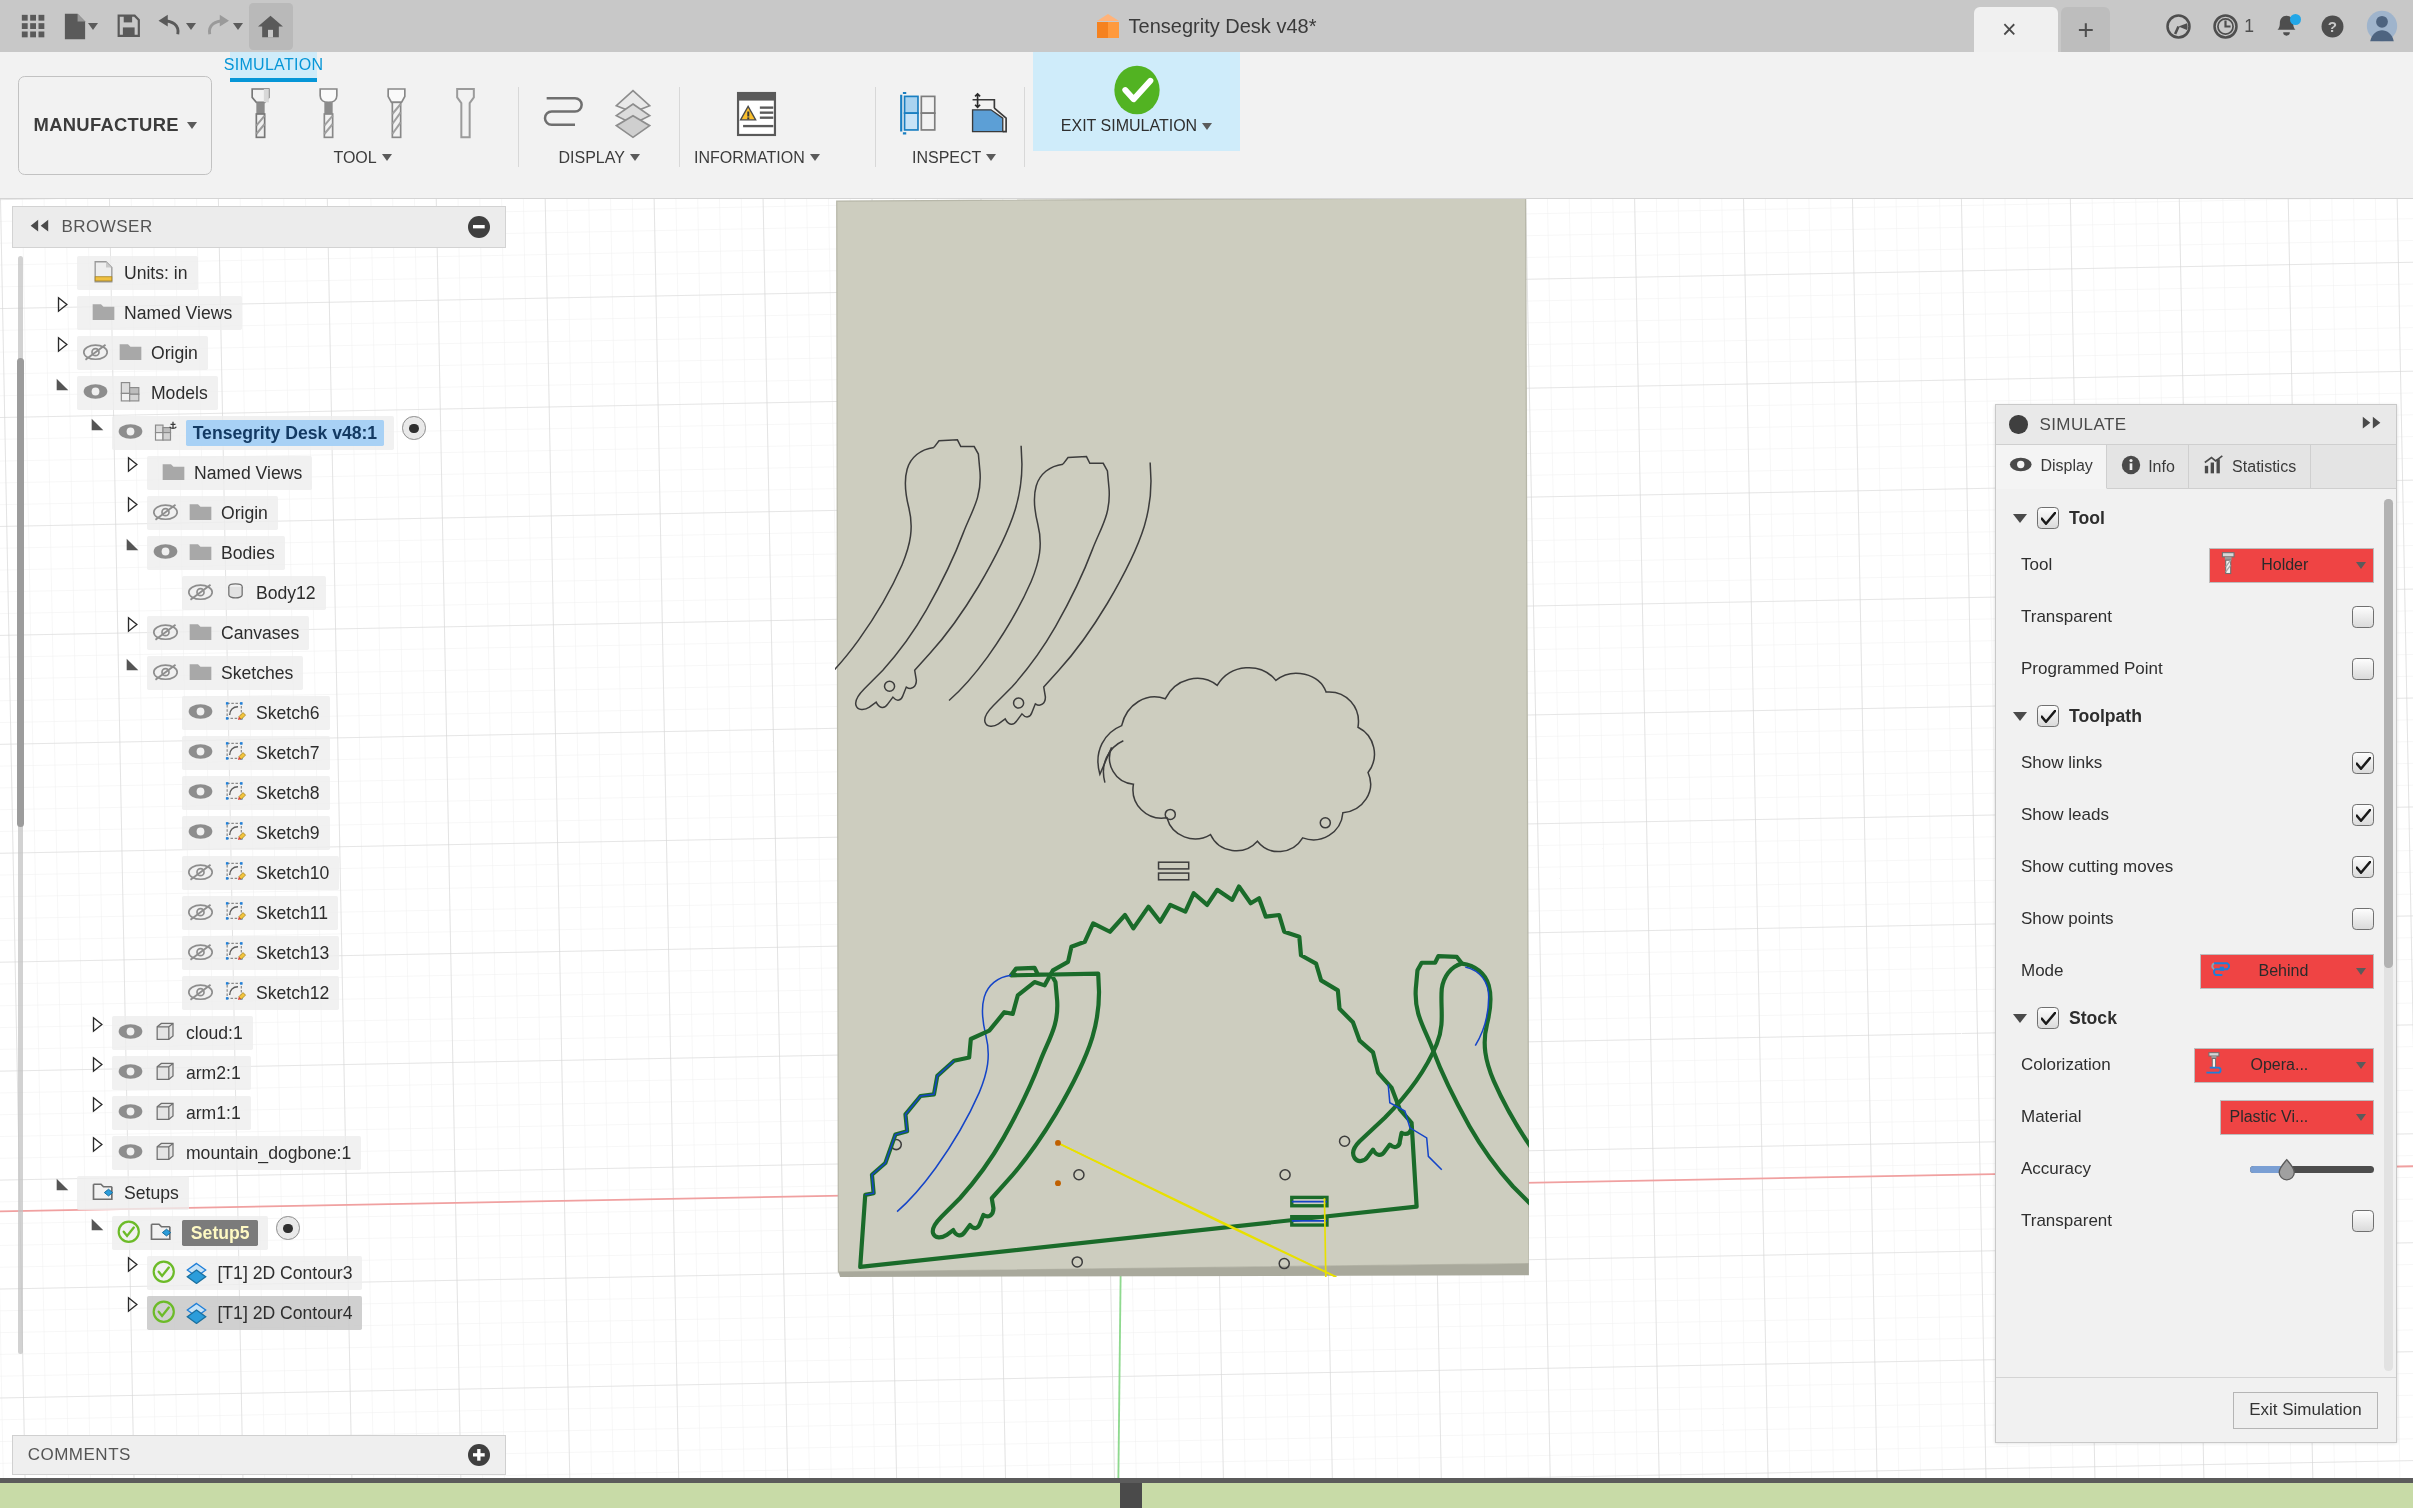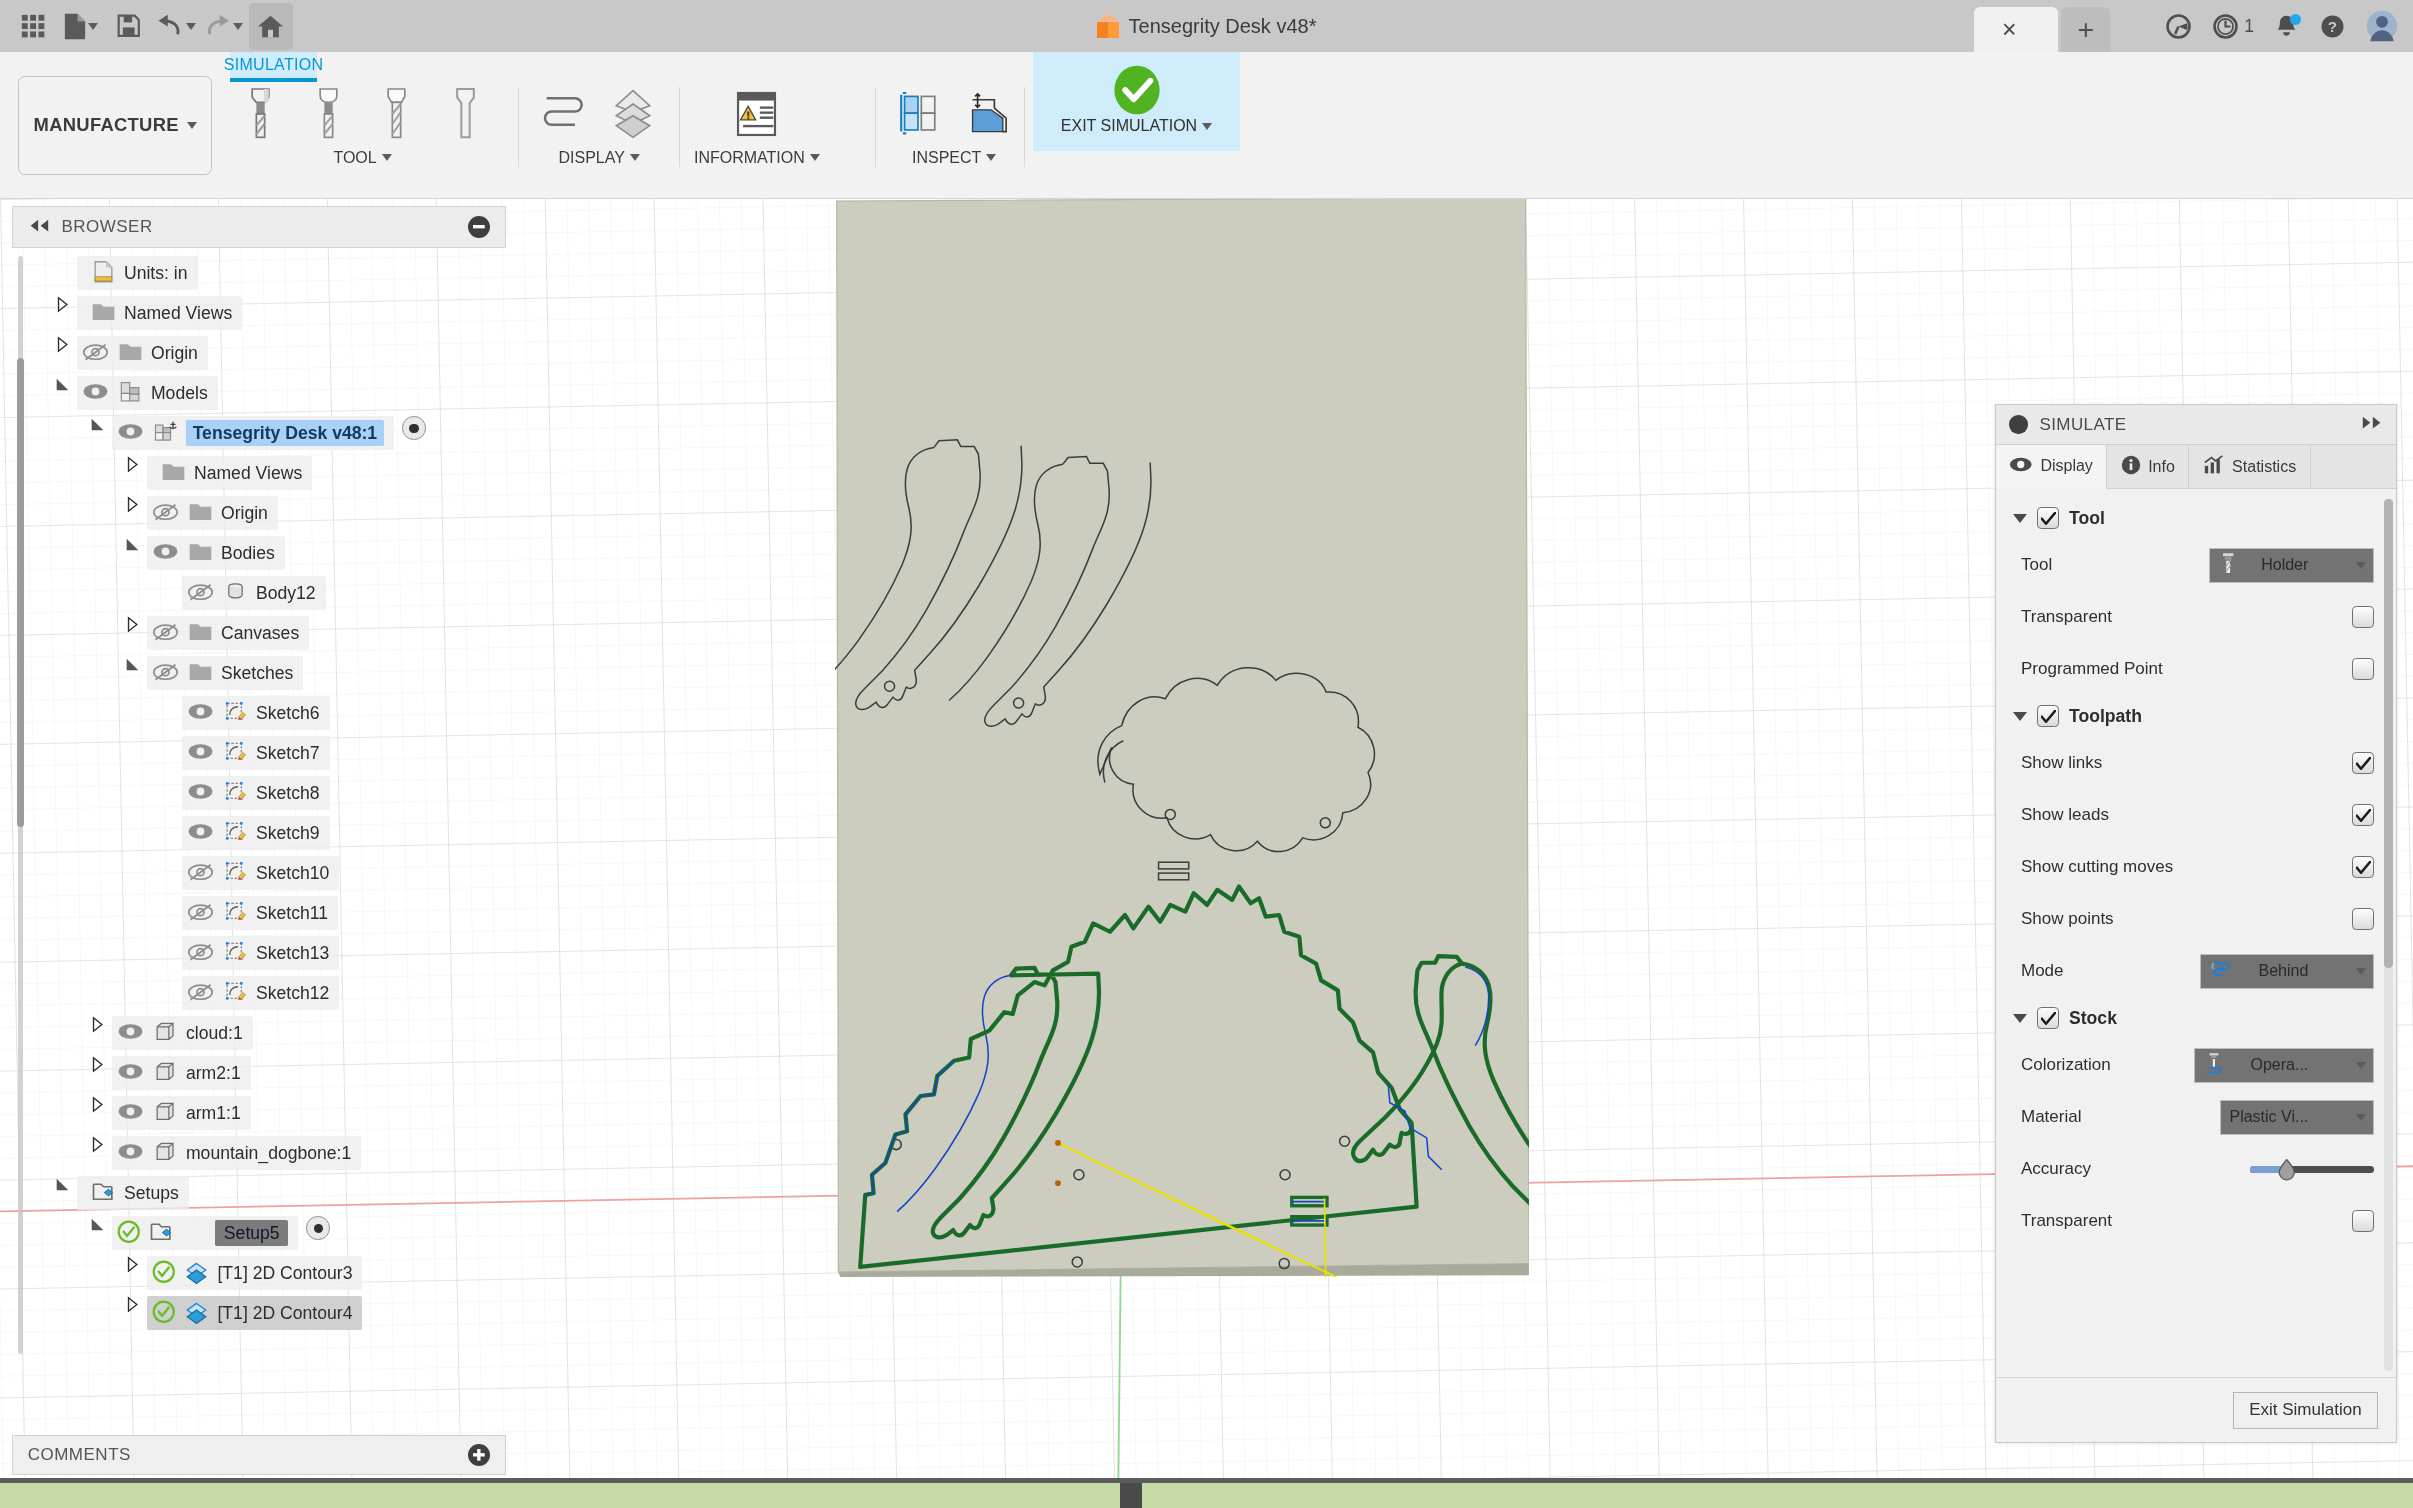--- a/index.html
+++ b/index.html
@@ -111,21 +111,21 @@
   .circ-btn { width: 22px; height: 22px; border-radius: 50%; background: #3f3f3f;
     display: flex; align-items: center; justify-content: center; color: #fff; font-size: 17px; line-height: 1; }
   #tree { position: relative; margin-top: 8.4px; height: 1123px; }
   #tree-scroll { position: absolute; left: 3.4px; top: 0px; width: 10px; height: 1098px; }
   #tree-scroll .track { position: absolute; left: 2.5px; top: 0; width: 5.9px; height: 100%; background: rgba(195,195,195,.75); border-radius: 3.4px; }
   #tree-scroll .thumb { position: absolute; left: 1.7px; top: 102px; width: 7.5px; height: 469px; background: #9c9c9c; border-radius: 4.2px; }
   .trow { height: 40px; display: flex; align-items: flex-start; position: relative; }
   .trow .hit { display: inline-flex; align-items: center; background: rgba(238,238,238,.80); border-radius: 1.7px; padding: 2.5px 10px 2.5px 5px; gap: 8.4px; height: 34px; }
   .trow .lbl { font-size: 17.6px; color: #2d2d2d; white-space: nowrap; }
   .trow .lbl.sel { background: #a8d1f5; color: #133a63; font-weight: bold; padding: 2.5px 6.7px; border-radius: 1.7px; }
-  .trow .lbl.selgray { background: #7b7b7b; color: #0f172a; font-weight: normal; padding: 2.5px 8.4px; border-radius: 1.7px; margin-left: 33px; }
+  .trow .lbl.selgray { background: #7b7b7b; color: #fef9c3; font-weight: bold; padding: 2.5px 8.4px; border-radius: 1.7px; }
   .twist { width: 28.5px; flex: 0 0 28.5px; display: flex; align-items: center; justify-content: center; }
   .indent { flex: 0 0 auto; }
   .radio-dot { width: 23.5px; height: 23.5px; border-radius: 50%; background: #e9e9e9;
     border: 1.7px solid #8d8d8d; display: flex; align-items: center; justify-content: center; margin-left: 8.4px; }
   .radio-dot i { width: 9.2px; height: 9.2px; border-radius: 50%; background: #2f2f2f; display: block; }
 
   
   #comments {
     position: absolute; left: 11.7px; top: 1435px; width: 494px; height: 40px;
     background: #efefef; border: 0.8px solid #d0d0d0;
@@ -153,21 +153,21 @@
   #sp-body { flex: 1; position: relative; overflow: hidden; padding: 8.4px 0 0 0; }
   .sect-head { display: flex; align-items: center; gap: 10px; padding: 10px 0 10px 17px; }
   .sect-head .nm { font-size: 17.6px; font-weight: bold; color: #2d2d2d; }
   .caret-dn { width: 0; height: 0; border-left: 7.5px solid transparent; border-right: 7.5px solid transparent;
     border-top: 9.2px solid #4a4a4a; }
   .cbox { width: 22px; height: 22px; border: 1.7px solid #707070; border-radius: 4.2px;
     background: linear-gradient(#fdfdfd,#dadada); display: flex; align-items: center; justify-content: center; }
   .cbox svg { display: block; }
   .prow { display: flex; align-items: center; height: 52px; padding: 0 22px 0 25px; }
   .prow .plabel { font-size: 17px; color: #2f2f2f; flex: 1; }
-  .pcombo { min-width: 124px; height: 35px; background: #737373; border: 0.8px solid #bdbdbd;
+  .pcombo { min-width: 124px; height: 35px; background: #ef4444; border: 0.8px solid #bdbdbd;
     display: flex; align-items: center; gap: 24px; padding: 0 6.7px 0 8.4px; font-size: 16px; color: #2a2a2a; }
   .pcombo .spacer { flex: 1; }
   .slider { width: 124px; height: 17px; position: relative; }
   .slider .trk { position: absolute; left: 0; top: 5px; width: 124px; height: 7.5px; border-radius: 4.2px; background: #4d4d4d; }
   .slider .fill { position: absolute; left: 0; top: 5px; width: 32px; height: 7.5px; border-radius: 4.2px 0 0 4.2px; background: #7a9fd4; }
   .slider .knob { position: absolute; left: 25px; top: -2.5px; width: 23.5px; height: 23.5px; }
   #sp-foot { height: 65px; border-top: 0.8px solid #d4d4d4; display: flex; align-items: center;
     justify-content: flex-end; padding-right: 18.4px; }
   #exit-sim-btn { height: 37px; padding: 0 15px; background: #efefef; border: 0.8px solid #b5b5b5;
     font-size: 17px; color: #333; display: flex; align-items: center; }

